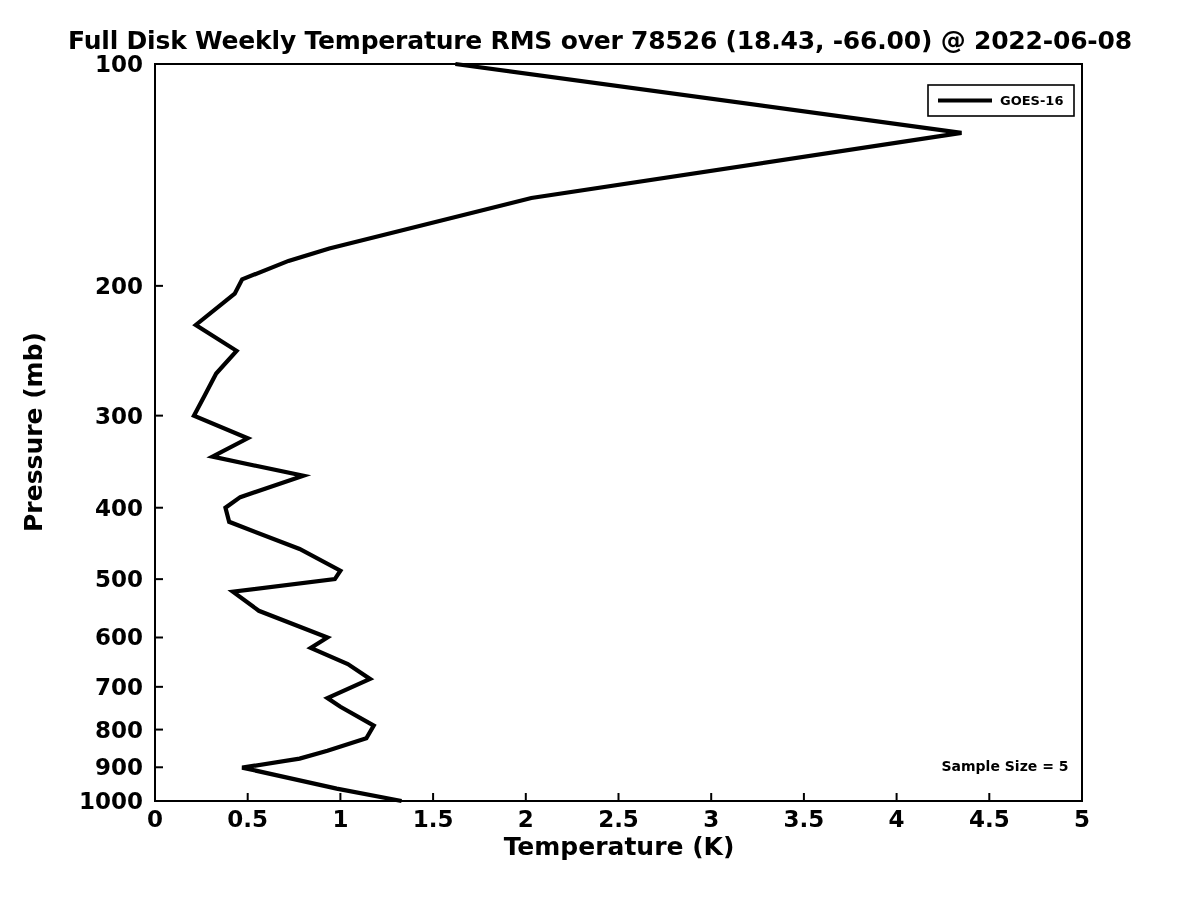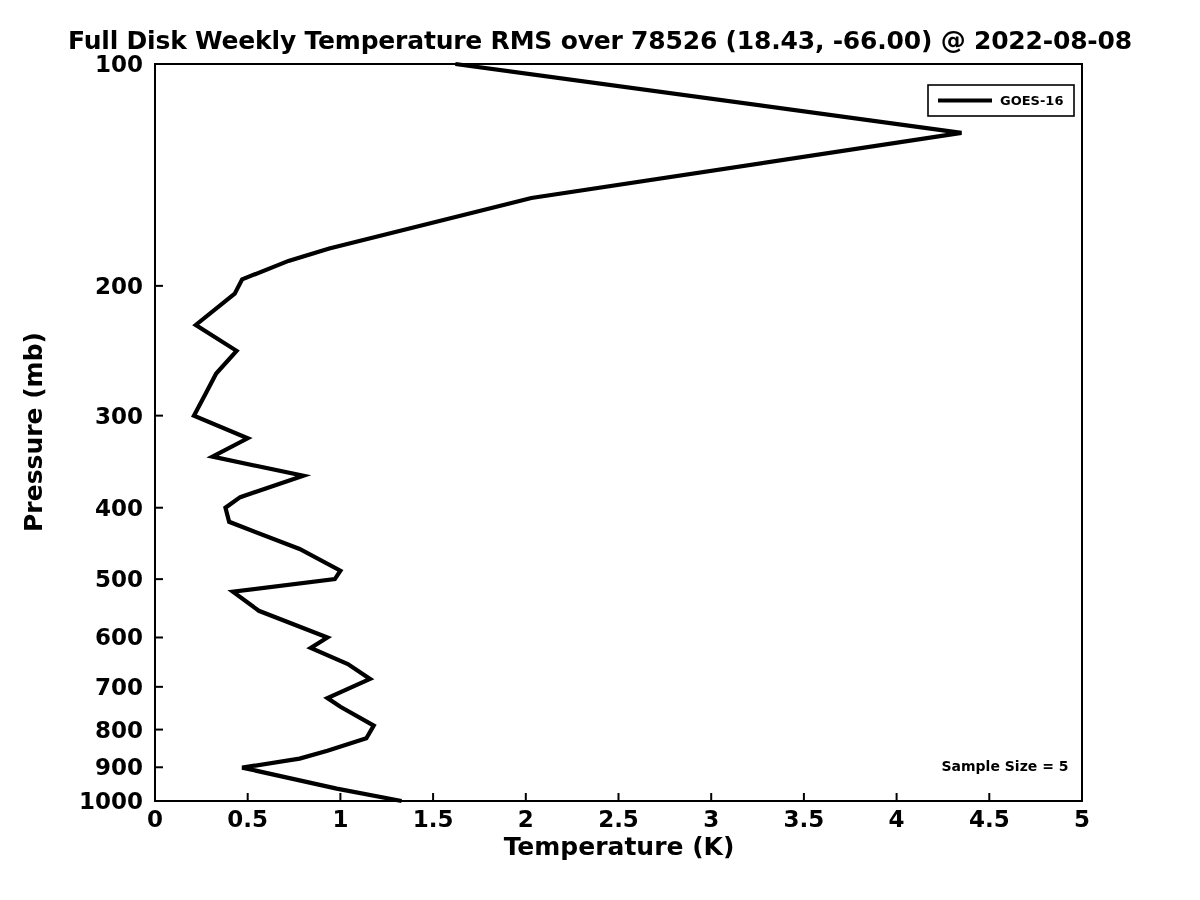--- a/index.html
+++ b/index.html
@@ -82,21 +82,21 @@
   }
   .legend-swatch {
     stroke-width: 4.2;
   }
 </style>
 </head>
 <body>
 
 <div id="figure">
 
-  <div class="chart-title">Full Disk Weekly Temperature RMS over 78526 (18.43, -66.00) @ 2022-08-08</div>
+  <div class="chart-title">Full Disk Weekly Temperature RMS over 78526 (18.43, -66.00) @ 2022-06-08</div>
 
   <svg id="plot" width="1200" height="900">
 
     <g id="xtick-marks">
         <line class="tickmark" x1="155" x2="155" y1="801" y2="793"></line>
         <line class="tickmark" x1="247.7" x2="247.7" y1="801" y2="793"></line>
         <line class="tickmark" x1="340.4" x2="340.4" y1="801" y2="793"></line>
         <line class="tickmark" x1="433.09999999999997" x2="433.09999999999997" y1="801" y2="793"></line>
         <line class="tickmark" x1="525.8" x2="525.8" y1="801" y2="793"></line>
         <line class="tickmark" x1="618.5" x2="618.5" y1="801" y2="793"></line>

